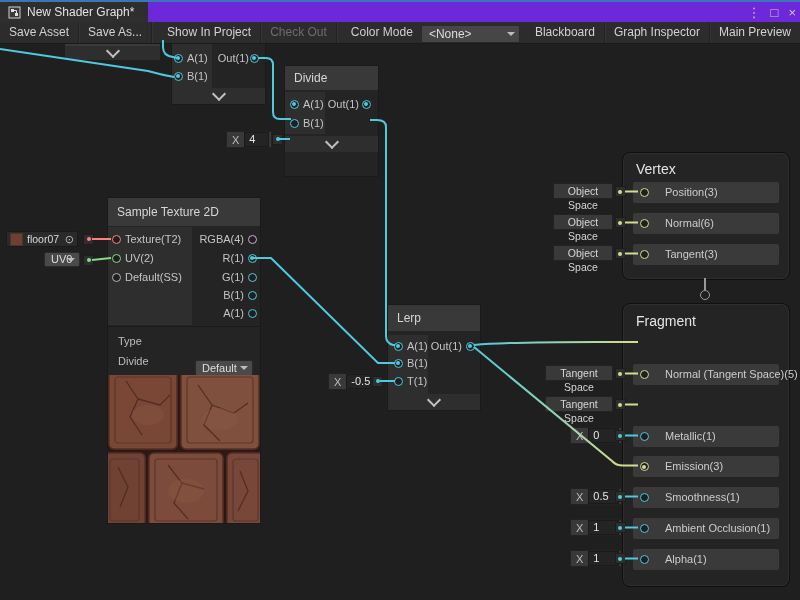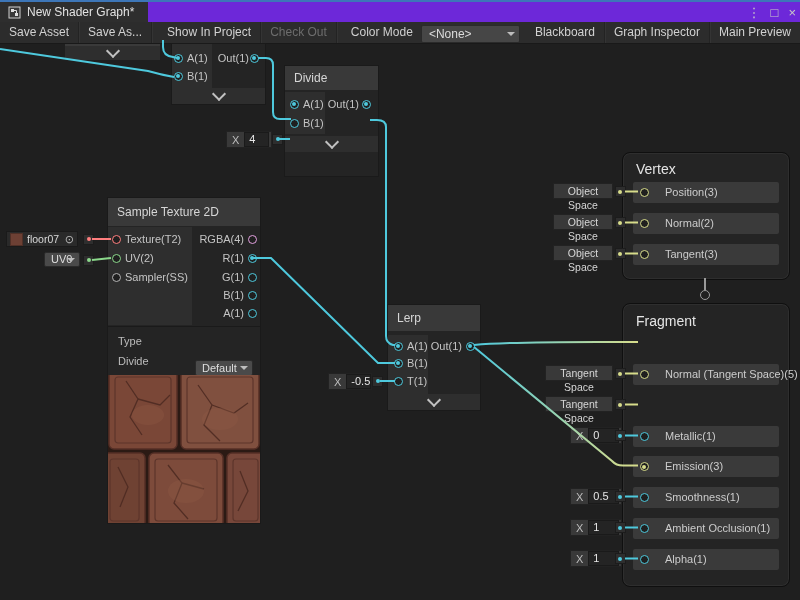--- a/index.html
+++ b/index.html
@@ -139,21 +139,21 @@
   </div>
 
 <div class="abs node" style="left:108px;top:198px;width:152px;height:325px;">
   <div class="ntitle" style="height:28px;line-height:28px;">Sample Texture 2D</div>
   <div class="abs inbox" style="left:0;top:29px;width:84px;height:98px;"></div>
   <span class="port" style="left:3.5px;top:36.5px;color:var(--port_red);"></span>
   <span class="abs plabel" style="left:17px;top:36px;">Texture(T2)</span>
   <span class="port" style="left:3.5px;top:55.5px;color:var(--port_green);"></span>
   <span class="abs plabel" style="left:17px;top:55px;">UV(2)</span>
   <span class="port" style="left:3.5px;top:74.5px;color:var(--port_gray);"></span>
-  <span class="abs plabel" style="left:17px;top:74px;">Sampler(SS)</span>
+  <span class="abs plabel" style="left:17px;top:74px;">Default(SS)</span>
   <span class="abs plabel r" style="left:80px;top:36px;width:56px;">RGBA(4)</span>
   <span class="port" style="left:139.5px;top:36.5px;color:var(--port_pink);"></span>
   <span class="abs plabel r" style="left:80px;top:55px;width:56px;">R(1)</span>
   <span class="port filled" style="left:139.5px;top:55.5px;color:var(--wire_cyan);"></span>
   <span class="abs plabel r" style="left:80px;top:74px;width:56px;">G(1)</span>
   <span class="port" style="left:139.5px;top:74.5px;color:var(--wire_cyan);"></span>
   <span class="abs plabel r" style="left:80px;top:92px;width:56px;">B(1)</span>
   <span class="port" style="left:139.5px;top:92.5px;color:var(--wire_cyan);"></span>
   <span class="abs plabel r" style="left:80px;top:110px;width:56px;">A(1)</span>
   <span class="port" style="left:139.5px;top:110.5px;color:var(--wire_cyan);"></span>
@@ -244,21 +244,21 @@
   </div>
 
 <div class="abs ctx" style="left:622px;top:152px;width:166px;height:126px;">
   <div class="abs ctx-title" style="left:13px;top:8px;">Vertex</div>
   <div class="abs crow" style="left:10px;top:29px;width:146px;">
     <span class="port" style="left:6.5px;top:6px;color:var(--wire_yellow);"></span>
     <span class="plabel">Position(3)</span>
   </div>
   <div class="abs crow" style="left:10px;top:60px;width:146px;">
     <span class="port" style="left:6.5px;top:6px;color:var(--wire_yellow);"></span>
-    <span class="plabel">Normal(2)</span>
+    <span class="plabel">Normal(6)</span>
   </div>
   <div class="abs crow" style="left:10px;top:91px;width:146px;">
     <span class="port" style="left:6.5px;top:6px;color:var(--wire_yellow);"></span>
     <span class="plabel">Tangent(3)</span>
   </div>
 </div>
 <div class="abs pill" style="left:553px;top:183px;width:60px;">Object Space</div>
 <div class="abs dotbox" style="left:614.5px;top:186px;color:var(--wire_yellow);">
     <i></i>
   </div>

